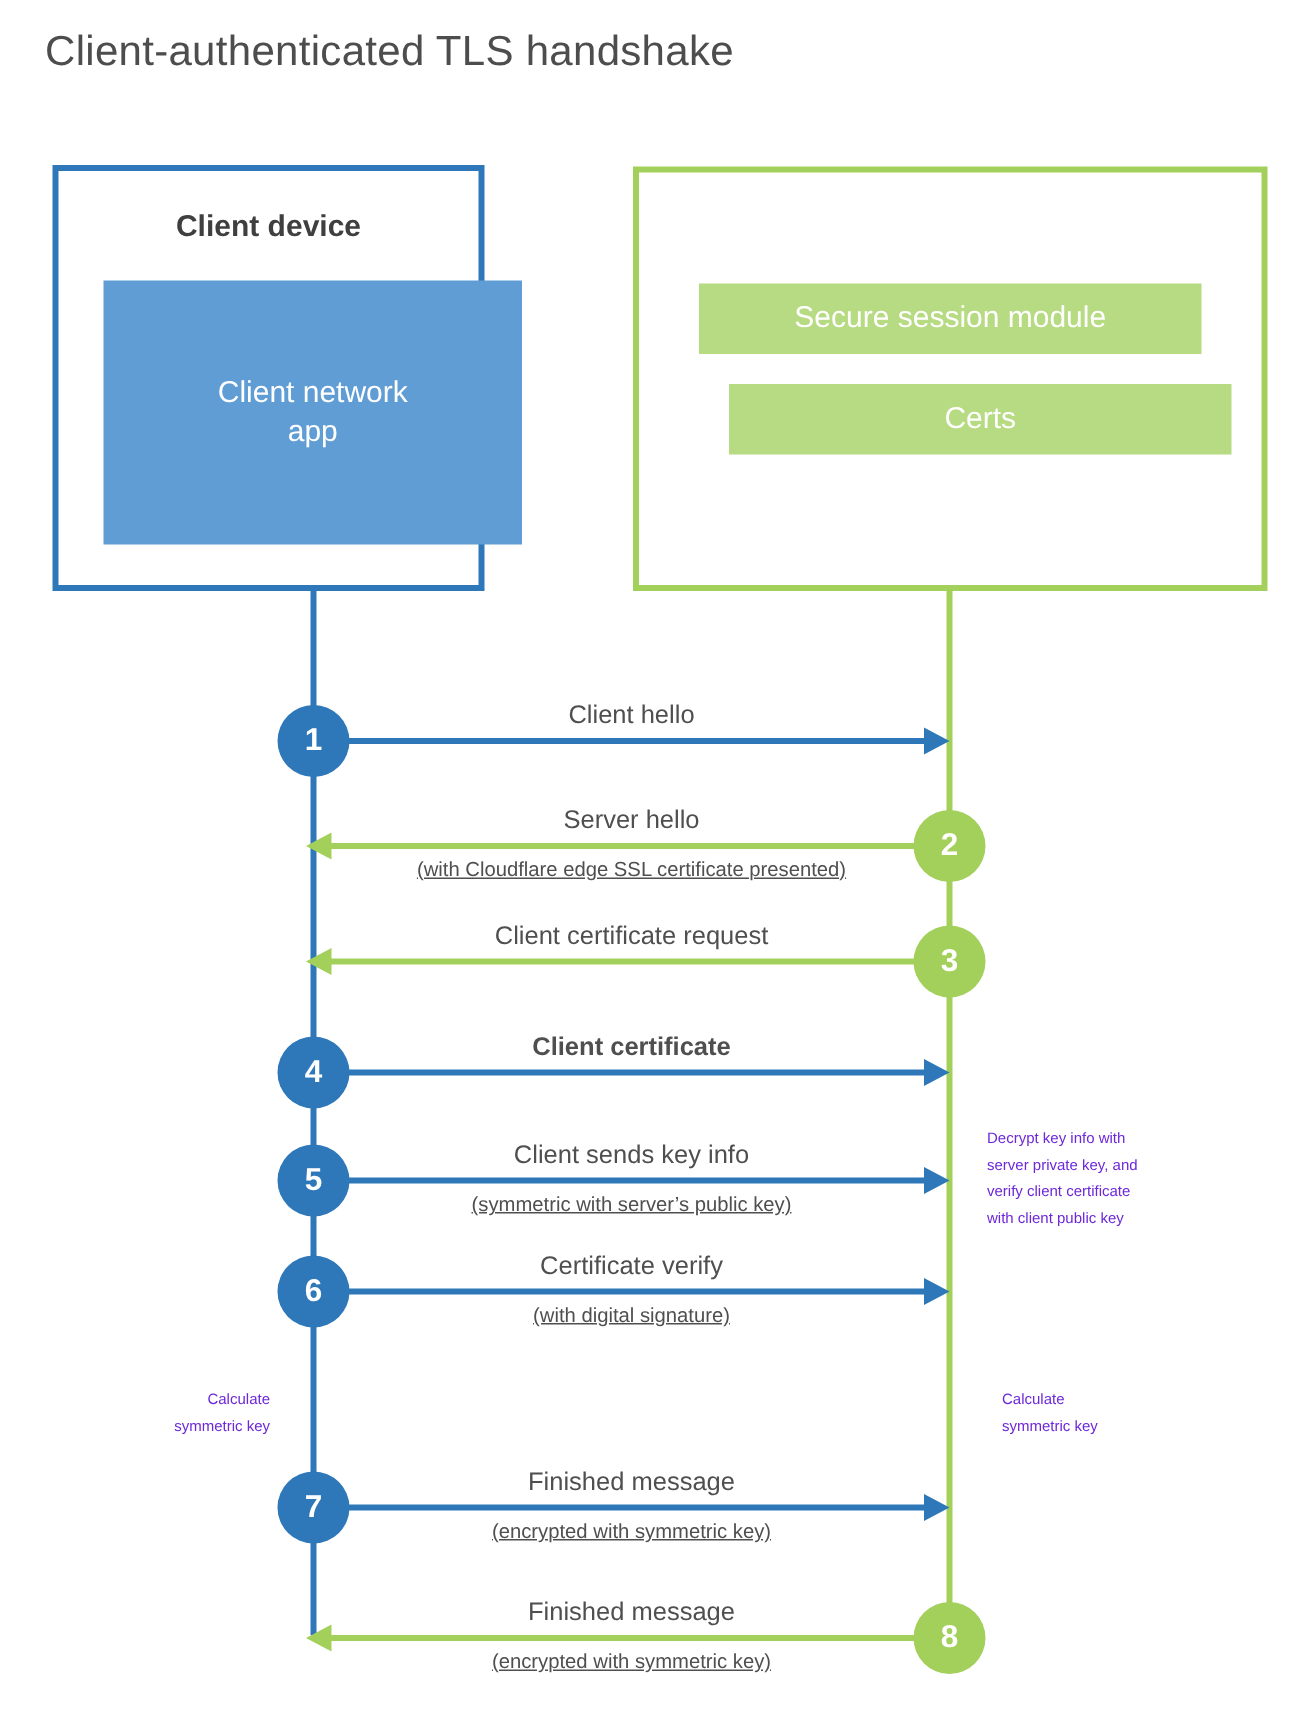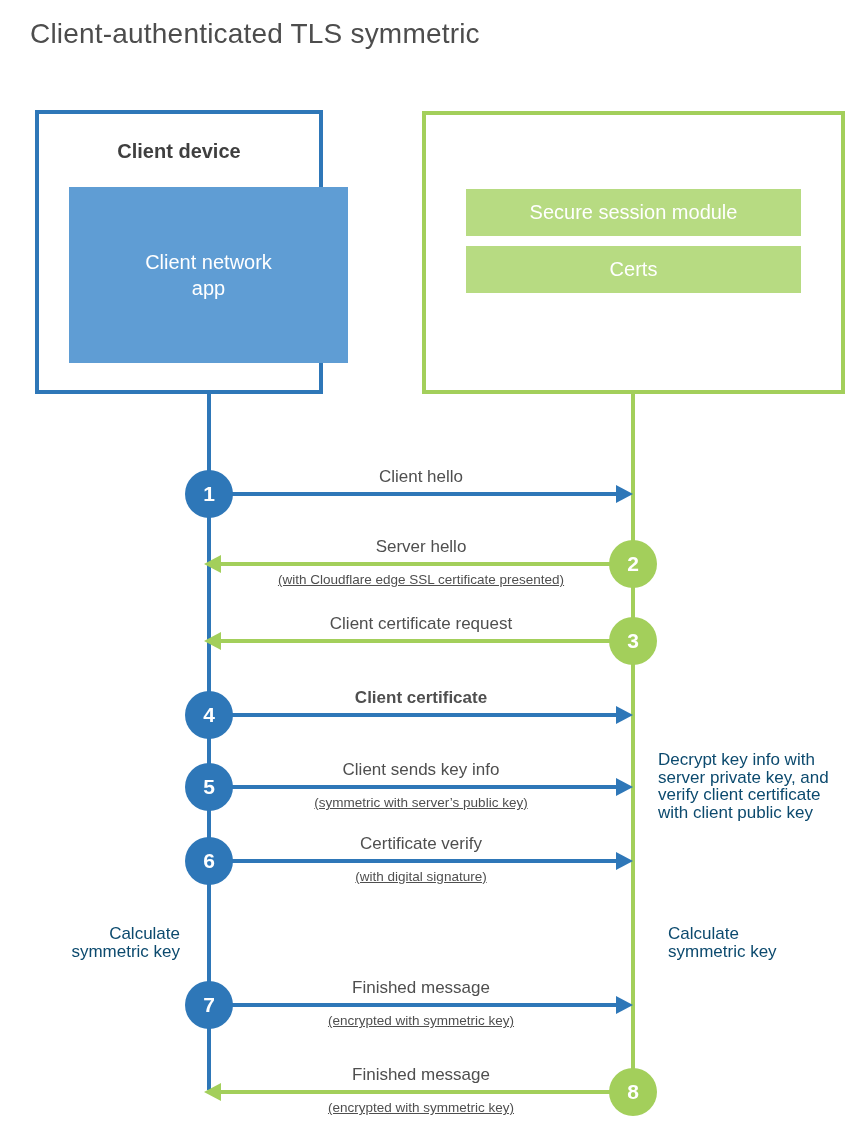--- a/index.html
+++ b/index.html
@@ -16,47 +16,47 @@
   .actor-box{position:absolute;background:#fff;}
   .client-box{left:35px;top:110px;width:288px;height:284px;border:4px solid var(--blue);}
   .server-box{left:422px;top:111px;width:423px;height:283px;border:4px solid var(--green);}
   .actor-title{position:absolute;left:0;right:0;top:26px;text-align:center;
     font-size:20px;font-weight:700;color:var(--ink);}
   .app-box{position:absolute;left:30px;top:73px;width:279px;height:176px;
     background:var(--blue-fill);display:flex;align-items:center;justify-content:center;
     text-align:center;color:#fff;font-size:20px;line-height:26px;white-space:pre-line;}
   .server-bar{position:absolute;left:40px;width:335px;height:47px;background:var(--green-fill);
     display:flex;align-items:center;justify-content:center;color:#fff;font-size:20px;}
-  .bar-0{top:74px;} .bar-1{top:131px;} .bar-2{top:198px;}
+  .bar-0{top:74px;} .bar-1{top:141px;margin-left:20px;} .bar-2{top:198px;}
   
   .vline{position:absolute;width:4px;}
   .vline-client{left:207px;top:394px;height:696px;background:var(--blue);}
   .vline-server{left:631px;top:394px;height:698px;background:var(--green);}
   
   .msg-label{position:absolute;left:209px;width:424px;text-align:center;
     font-size:17px;color:var(--gray);}
   .msg-sublabel{position:absolute;left:209px;width:424px;text-align:center;
     font-size:13.5px;color:var(--gray);text-decoration:underline;}
   .msg-line{position:absolute;height:4px;}
   .msg-head{position:absolute;width:0;height:0;}
   .step-circle{position:absolute;width:48px;height:48px;border-radius:50%;
     display:flex;align-items:center;justify-content:center;color:#fff;
     font-size:21px;font-weight:700;z-index:5;}
   
-  .note{position:absolute;font-size:17px;line-height:17.5px;color:#0c4a6e;white-space:pre-line;}
+  .note{position:absolute;font-size:10px;line-height:17.5px;color:#6d28d9;white-space:pre-line;}
   .note-decrypt{left:658px;top:751px;width:180px;text-align:left;}
   .note-calc-left{left:60px;top:925px;width:120px;text-align:right;}
   .note-calc-right{left:668px;top:925px;width:120px;text-align:left;}
 </style>
 </head>
 <body>
 
 <div class="canvas">
 
-  <div class="page-title">Client-authenticated TLS symmetric</div>
+  <div class="page-title">Client-authenticated TLS handshake</div>
 
   <div class="actor-box client-box">
     <div class="actor-title">Client device</div>
     <div class="app-box">Client network
 app</div>
   </div>
 
   <div class="actor-box server-box">
     <div class="server-bar bar-0">Secure session module</div>
     <div class="server-bar bar-1">Certs</div>

